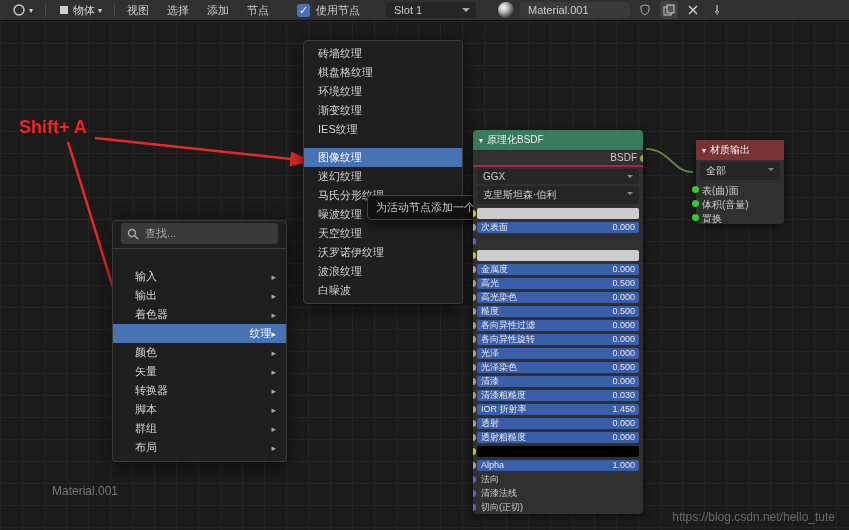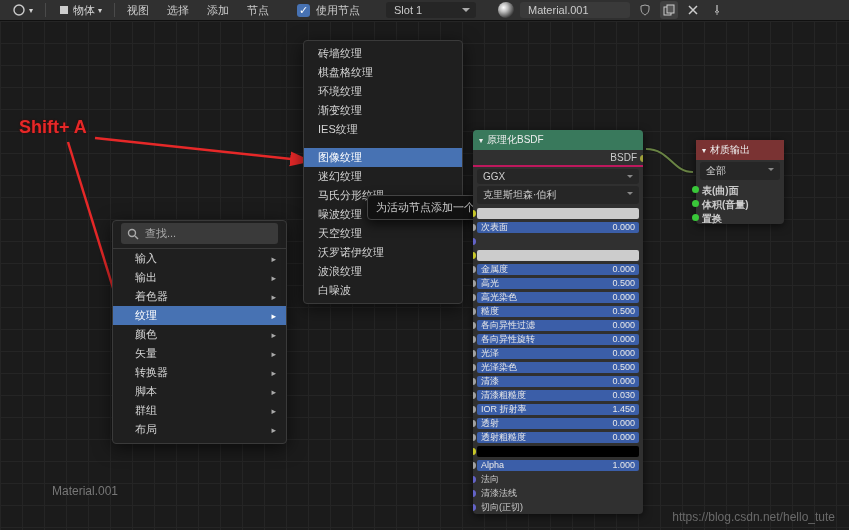--- a/index.html
+++ b/index.html
@@ -55,27 +55,27 @@
   .menu1 {
     position: absolute; left: 112px; top: 220px; width: 175px;
     background: #1f1f1f; border: 1px solid #3a3a3a; border-radius: 4px;
     box-shadow: 0 4px 18px rgba(0,0,0,.6); padding-bottom: 4px;
   }
   .menu1-title { padding: 6px 10px 5px; color: #999; font-size: 11px; }
   .menu1-search {
     margin: 2px 8px 4px; background: #3a3a3a; border-radius: 3px;
     padding: 3px 6px; display: flex; align-items: center; gap: 6px; color: #aaa;
   }
-  .menu1-items { padding-top: 0; border-top: 1px solid #3a3a3a; margin-top: 2px; }
+  .menu1-items { padding-top: 18px; border-top: 1px solid #3a3a3a; margin-top: 2px; }
   .menu1-item {
     display: flex; align-items: center; justify-content: space-between;
     padding: 3px 10px 3px 22px; cursor: pointer; font-size: 11px; color: #d4d4d4;
     height: 19px;
   }
-  .menu1-item.sel { background: #4772b3; color: #fff; }
+  .menu1-item.sel { background: #4772b3; color: #fff; justify-content: flex-end; }
   .menu1-item .arrow { font-size: 9px; color: #aaa; }
   .menu1-item.sel .arrow { color: #fff; }
 
   
   .menu2 {
     position: absolute; left: 303px; top: 40px; width: 160px;
     background: #1f1f1f; border: 1px solid #3a3a3a; border-radius: 4px;
     box-shadow: 0 4px 18px rgba(0,0,0,.6); padding: 3px 0;
   }
   .menu2-item { padding: 3px 14px; cursor: pointer; font-size: 11px;
@@ -125,21 +125,21 @@
   .node-row .label-only { flex: 1; padding-left: 4px; color: #ccc; font-size: 9px; }
 
   
   .node-out-mat {
     position: absolute; left: 696px; top: 140px; width: 88px;
     background: #303030; border-radius: 4px; box-shadow: 0 2px 8px rgba(0,0,0,.6);
     font-size: 10px;
   }
   .node-out-mat .hdr { background: #7a3333; padding: 3px 6px; color: #eee;
     display: flex; gap: 4px; align-items: center; }
-  .node-out-mat .row { padding: 2px 6px; position: relative; height: 14px; font-weight: bold; }
+  .node-out-mat .row { padding: 2px 6px; position: relative; height: 14px; }
   .node-out-mat .row .dot { width: 7px; height:7px; border-radius:50%;
     background:#39c739; position:absolute; left:-4px; top:4px; }
 
   
   svg.wire { position: absolute; left: 0; top: 0; pointer-events: none; }
 
   
   .mat-label { position: absolute; left: 52px; bottom: 32px; color: #777; font-size: 12px; }
   .watermark { position: absolute; right: 14px; bottom: 6px; color: #6a6a6a;
     font-size: 12px; }

